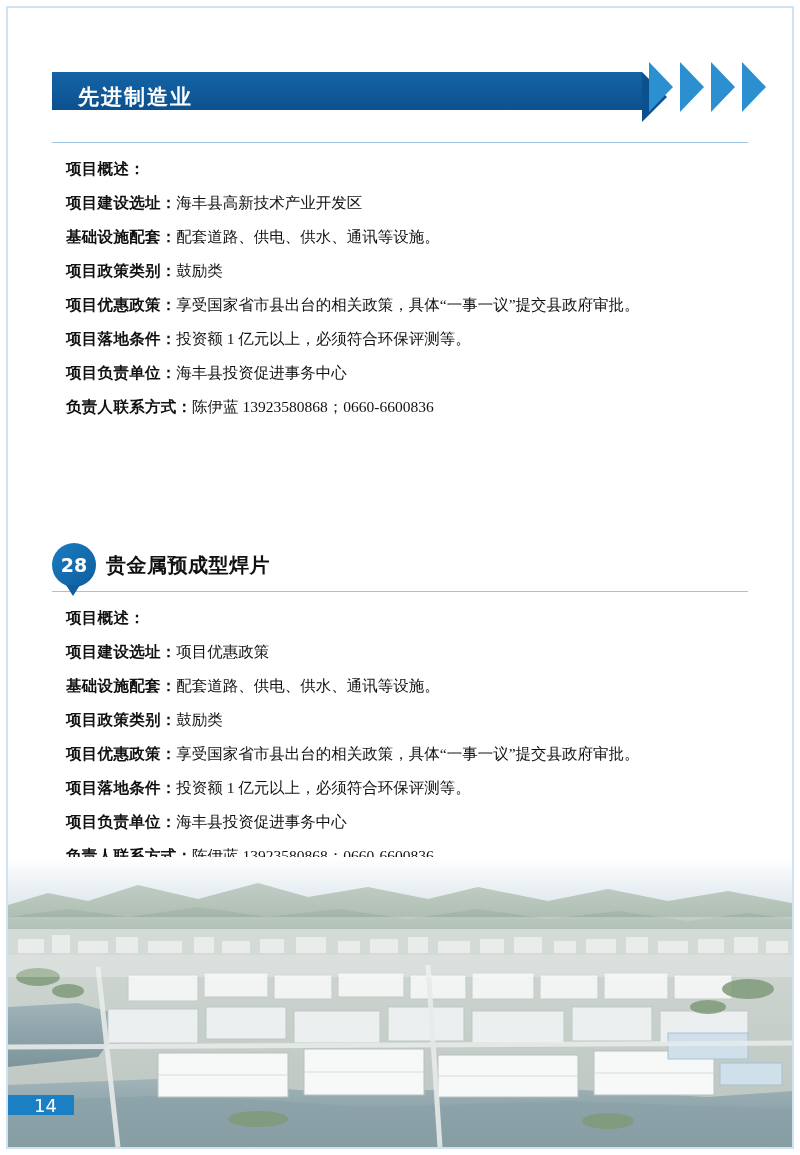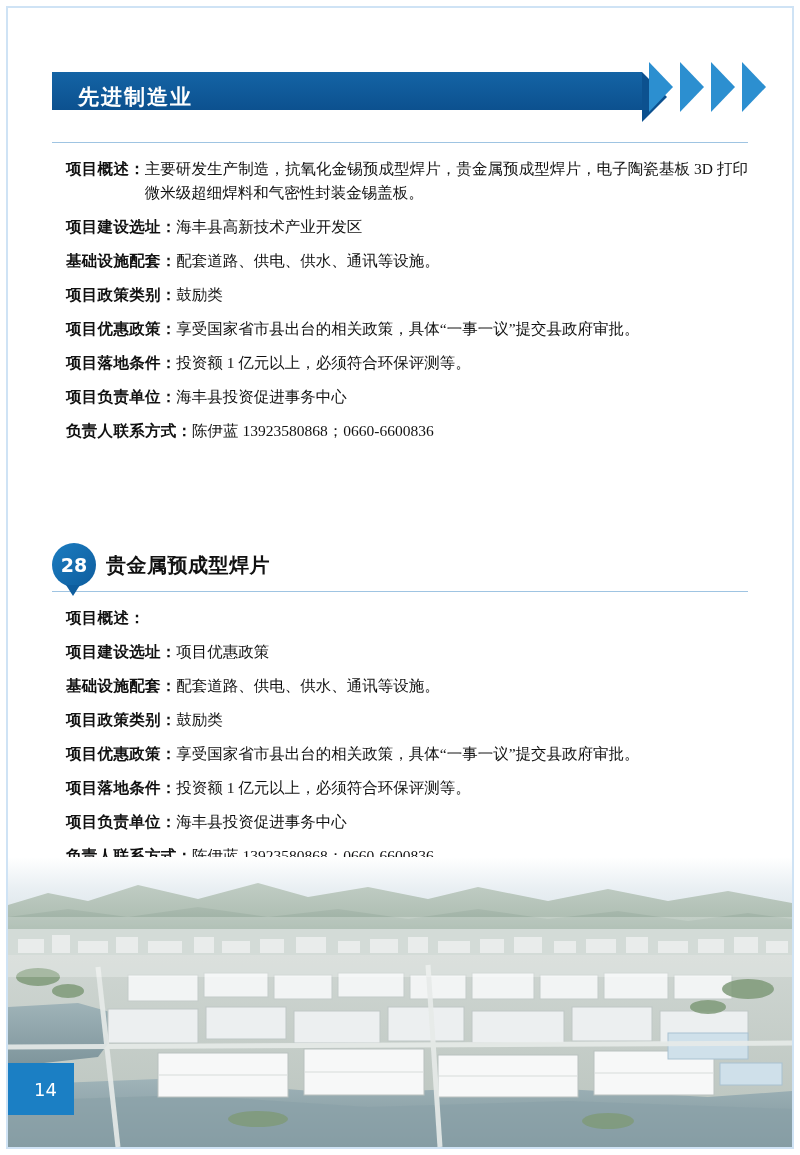--- a/index.html
+++ b/index.html
@@ -163,21 +163,21 @@
     overflow: hidden;
   }
   .photo svg { display: block; width: 100%; height: 100%; }
 
   
   .pagenum {
     position: absolute;
     left: 8px;
     bottom: 40px;
     width: 66px;
-    height: 52px;
+    height: 20px;
     background: #1b7fc4;
     color: #fff;
     font-size: 18px;
     font-family: "DejaVu Sans", "Liberation Sans", sans-serif;
     display: flex;
     align-items: center;
     padding-left: 26px;
   }
 </style>
 </head>
@@ -194,21 +194,20 @@
   <div class="chev c3"></div>
   <div class="chev c4"></div>
 </div>
 
 <div class="project" id="proj-0">
   <div class="rule"></div>
   <div class="rows">
     <div class="row">
       <span class="lbl">项目概述</span>
       <span class="sep">：</span>
-      <span class="val">主要研发生产制造，抗氧化金锡预成型焊片，贵金属预成型焊片，电子陶瓷基板 3D 打印微米级超细焊料和气密性封装金锡盖板。</span>
     </div>
     <div class="row">
       <span class="lbl">项目建设选址</span>
       <span class="sep">：</span>
       <span class="val">海丰县高新技术产业开发区</span>
     </div>
     <div class="row">
       <span class="lbl">基础设施配套</span>
       <span class="sep">：</span>
       <span class="val">配套道路、供电、供水、通讯等设施。</span>

